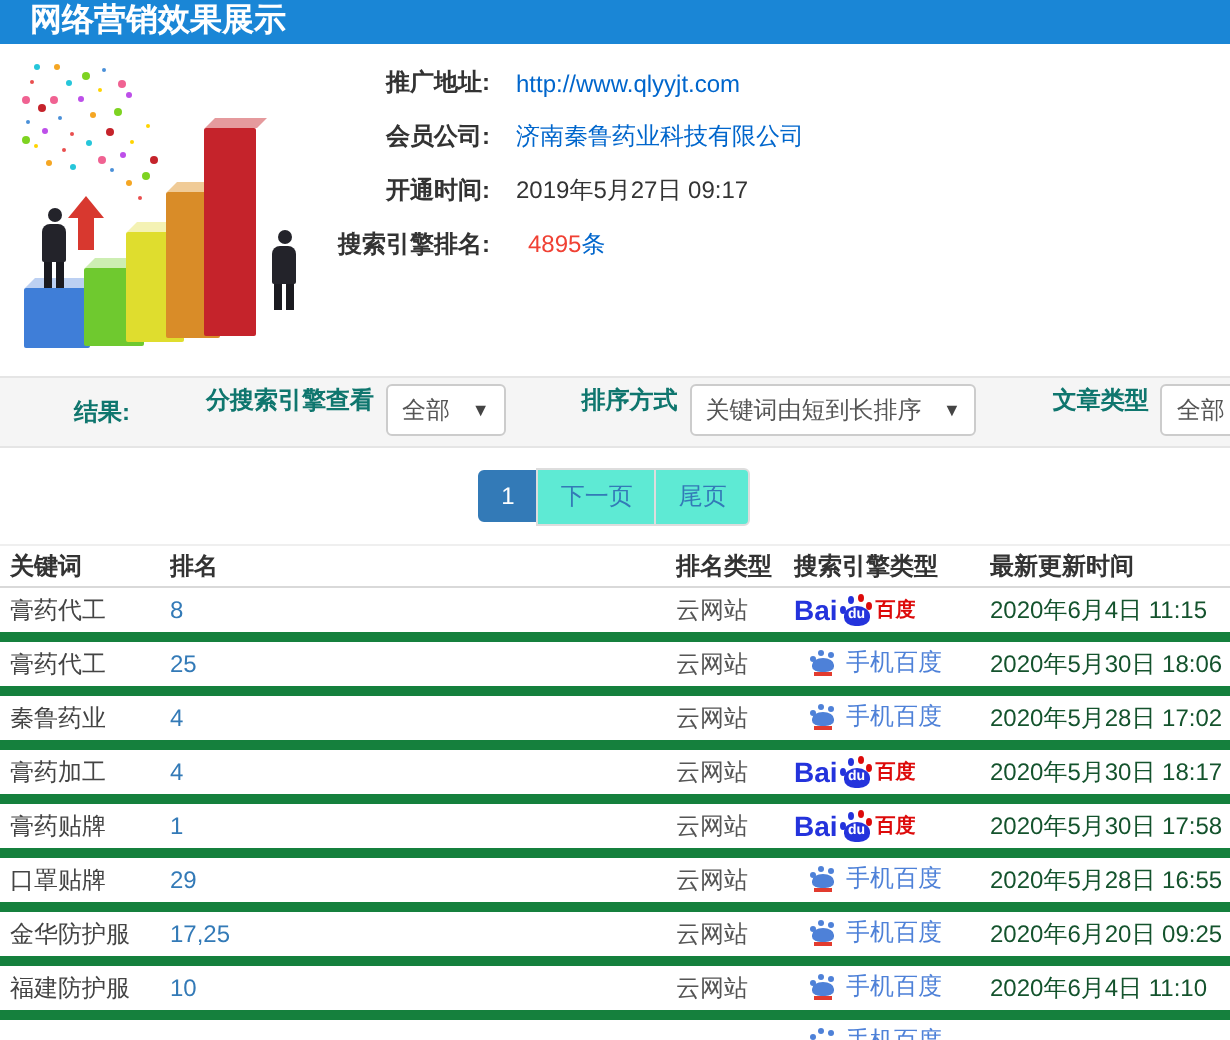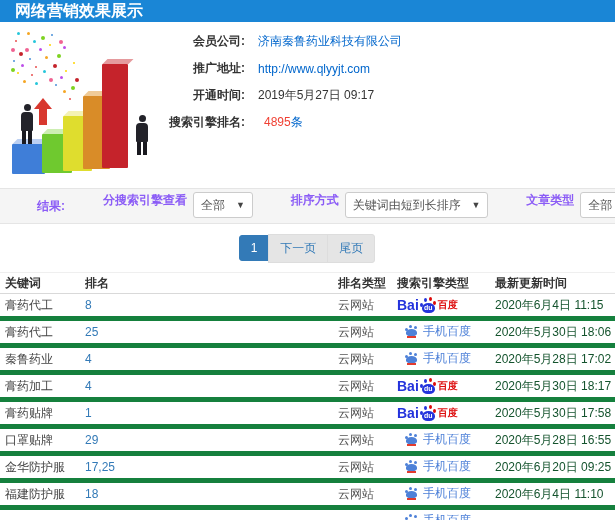--- a/index.html
+++ b/index.html
@@ -42,34 +42,34 @@
   .info-label { width: 90px; text-align: right; font-weight: bold; color: #333; }
   .info-value { margin-left: 13px; color: #333; }
   a.info-link { margin-left: 13px; color: var(--link, #0066cc); text-decoration: none; cursor: pointer; }
   .rank-count { margin-left: 19px; text-decoration: none; cursor: pointer; }
   .rank-count .num { color: var(--highlight-red, #f04134); }
   .rank-count .unit { color: var(--link, #0066cc); }
 
   
   .filter-bar { height: 36px; background: #f5f5f5; border-top: 1px solid #e5e5e5; border-bottom: 1px solid #e5e5e5;
                 display: flex; align-items: center; padding: 0 9px; }
-  .flabel { font-weight: bold; color: #8b5cf6; white-space: nowrap; padding-left: 28px; }
+  .flabel { font-weight: bold; color: #0f766e; white-space: nowrap; padding-left: 28px; }
   .filter-group { margin-left: auto; display: flex; align-items: flex-start; }
   .filter-group .flabel { margin-left: 10px; }
   .sel { display: inline-flex; align-items: center; justify-content: space-between; height: 26px;
          background: #fff; border: 1px solid #ccc; border-radius: 3px; padding: 0 7px; margin-left: 6px;
          color: #555; cursor: pointer; white-space: nowrap; }
   .sel .arr { margin-left: 9px; font-size: 9px; color: #444; }
   .sel-1 { width: 62px; } .sel-2 { width: 150px; } .sel-3 { width: 62px; }
   .submit-btn { height: 28px; padding: 0 12px; margin-left: 10px; background: #fff; border: 1px solid #ccc;
                 border-radius: 3px; color: #333; font-size: 12px; font-family: inherit; cursor: pointer; }
 
   
   .pagination { height: 48px; display: flex; justify-content: center; align-items: center; }
-  .page-btn { display: inline-block; padding: 5px 11px; border: 1px solid #ddd; background: #e5e5e5;
+  .page-btn { display: inline-block; padding: 5px 11px; border: 1px solid #ddd; background: #5eead4;
               color: var(--pagination-blue, #337ab7); text-decoration: none; margin-left: -1px; cursor: pointer; }
   .page-btn.active { background: var(--pagination-blue, #337ab7); border-color: var(--pagination-blue, #337ab7);
                      color: #fff; border-radius: 3px 0 0 3px; }
   .page-btn.last { border-radius: 0 3px 3px 0; }
 
   
   .data-table { border-top: 1px solid #efefef; }
   .thead, .trow { display: grid; grid-template-columns: 80px 253px 59px 98px 1fr; align-items: center; padding-left: 5px; }
   .thead { height: 21px; font-weight: bold; color: #333; border-bottom: 1px solid #d9d9d9; }
   .trow { height: 27px; border-bottom: 5px solid #15803d; }
@@ -167,26 +167,26 @@
       <div class="head"></div>
         <div class="torso"></div>
         <div class="legs">
           <i></i>
           <i></i>
         </div>
     </div>
   </div>
   <div class="info-rows">
     <div class="info-row">
+      <span class="info-label">推广地址:</span>
+      <a class="info-link">http://www.qlyyjt.com</a>
+    </div>
+    <div class="info-row">
       <span class="info-label">会员公司:</span>
       <a class="info-link">济南秦鲁药业科技有限公司</a>
-    </div>
-    <div class="info-row">
-      <span class="info-label">推广地址:</span>
-      <a class="info-link">http://www.qlyyjt.com</a>
     </div>
     <div class="info-row">
       <span class="info-label">开通时间:</span>
       <span class="info-value">2019年5月27日 09:17</span>
     </div>
     <div class="info-row">
       <span class="info-label">搜索引擎排名:</span>
       <a class="rank-count">
         <span class="num">4895</span><span class="unit">条</span>
       </a>
@@ -369,21 +369,21 @@
               <i class="mb-line"></i>
         </span>
         <span class="mb-txt">手机百度</span>
       </span>
     </span>
     <span class="cell time">2020年6月20日 09:25</span>
   </div>
 
   <div class="trow">
     <span class="cell kw">福建防护服</span>
-    <a class="cell rank">18</a>
+    <a class="cell rank">10</a>
     <span class="cell rtype">云网站</span>
     <span class="cell engine">
       
       <span class="mb-badge">
         <span class="mb-ico">
           <i class="mt m1"></i>
               <i class="mt m2"></i>
               <i class="mt m3"></i>
               <i class="mb-pad"></i>
               <i class="mb-line"></i>

